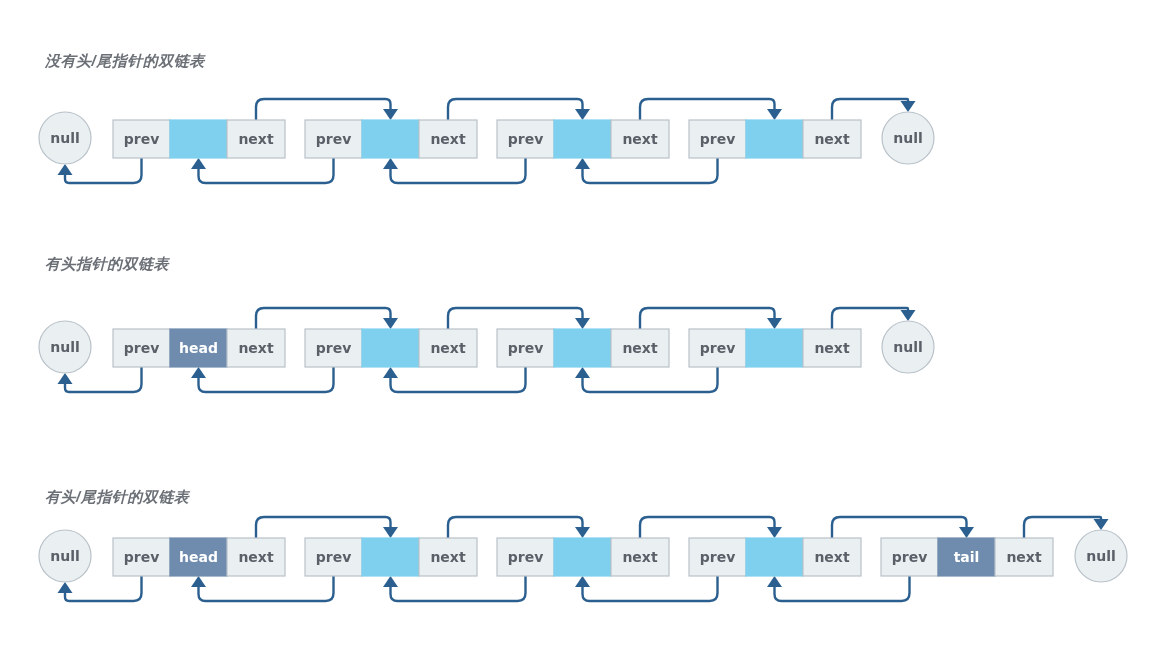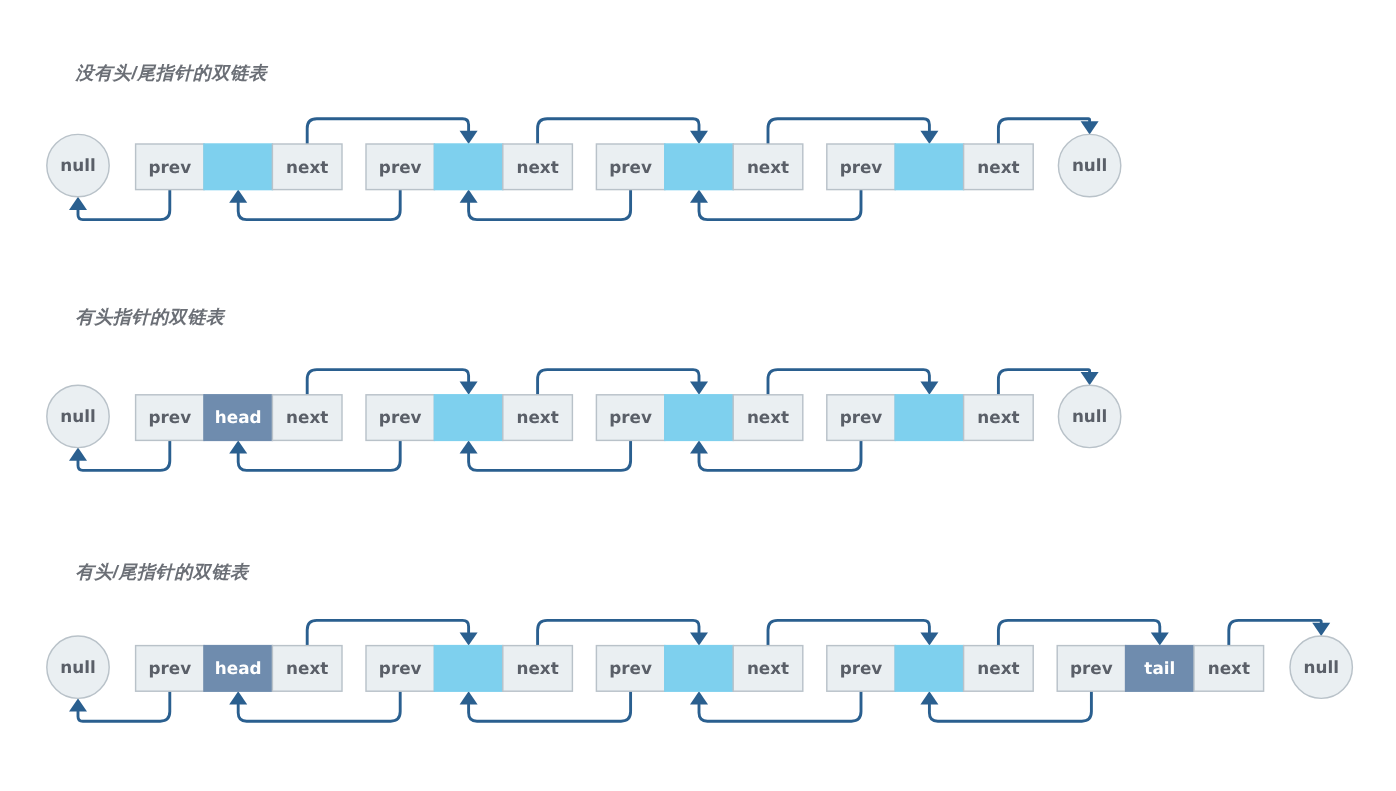--- a/index.html
+++ b/index.html
@@ -13,21 +13,20 @@
   .diagram-block{position:absolute;left:0;top:0;width:1163px;}
   .dg-title{
     position:absolute;
     font-family:"Liberation Sans","DejaVu Sans",sans-serif;
     font-style:italic;
     font-weight:bold;
     font-size:15px;
     color:#6b6f76;
     letter-spacing:0.5px;
     white-space:nowrap;
-    margin-left:18px;
   }
   svg{display:block;position:absolute;left:0;top:0;overflow:visible;}
   .cell-txt{
     font-family:"DejaVu Sans","Liberation Sans",sans-serif;
     font-weight:bold;
     font-size:14px;
     fill:#5a5f68;
     text-anchor:middle;
     dominant-baseline:middle;
   }
@@ -165,21 +164,21 @@
         <g>
           <rect x="689" y="329" width="57" height="38" fill="#eaeff2" stroke="#b9c2c9" stroke-width="1.2"></rect>
           <text x="717.5" y="349" class="cell-txt">prev</text>
           <rect x="746" y="329" width="57" height="38" fill="#7ed0ee" stroke="#7ed0ee" stroke-width="1.2"></rect>
           <rect x="803" y="329" width="58" height="38" fill="#eaeff2" stroke="#b9c2c9" stroke-width="1.2"></rect>
           <text x="832" y="349" class="cell-txt">next</text>
         </g>
       </svg>
     </div>
     <div class="diagram-block">
-      <div class="dg-title" style="left: 45px; top: 468px;">有头/尾指针的双链表</div>
+      <div class="dg-title" style="left: 45px; top: 488px;">有头/尾指针的双链表</div>
       <svg width="1163" height="659">
         <g>
           <path d="M 256 538 L 256 525 Q 256 517 264 517 L 385.5 517 Q 390.5 517 390.5 522 L 390.5 527" fill="none" stroke="#2a5f8f" stroke-width="2.4" stroke-linecap="round" stroke-linejoin="round"></path>
           <polygon points="383,527 398,527 390.5,538" fill="#2a5f8f"></polygon>
           <path d="M 448 538 L 448 525 Q 448 517 456 517 L 577.5 517 Q 582.5 517 582.5 522 L 582.5 527" fill="none" stroke="#2a5f8f" stroke-width="2.4" stroke-linecap="round" stroke-linejoin="round"></path>
           <polygon points="575,527 590,527 582.5,538" fill="#2a5f8f"></polygon>
           <path d="M 640 538 L 640 525 Q 640 517 648 517 L 769.5 517 Q 774.5 517 774.5 522 L 774.5 527" fill="none" stroke="#2a5f8f" stroke-width="2.4" stroke-linecap="round" stroke-linejoin="round"></path>
           <polygon points="767,527 782,527 774.5,538" fill="#2a5f8f"></polygon>
           <path d="M 832 538 L 832 525 Q 832 517 840 517 L 961.5 517 Q 966.5 517 966.5 522 L 966.5 527" fill="none" stroke="#2a5f8f" stroke-width="2.4" stroke-linecap="round" stroke-linejoin="round"></path>
           <polygon points="959,527 974,527 966.5,538" fill="#2a5f8f"></polygon>

